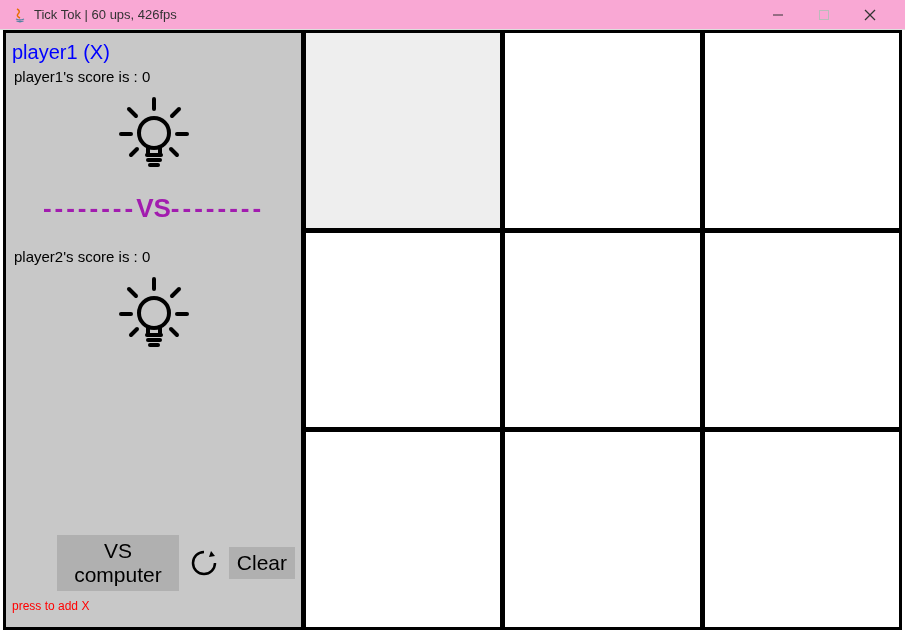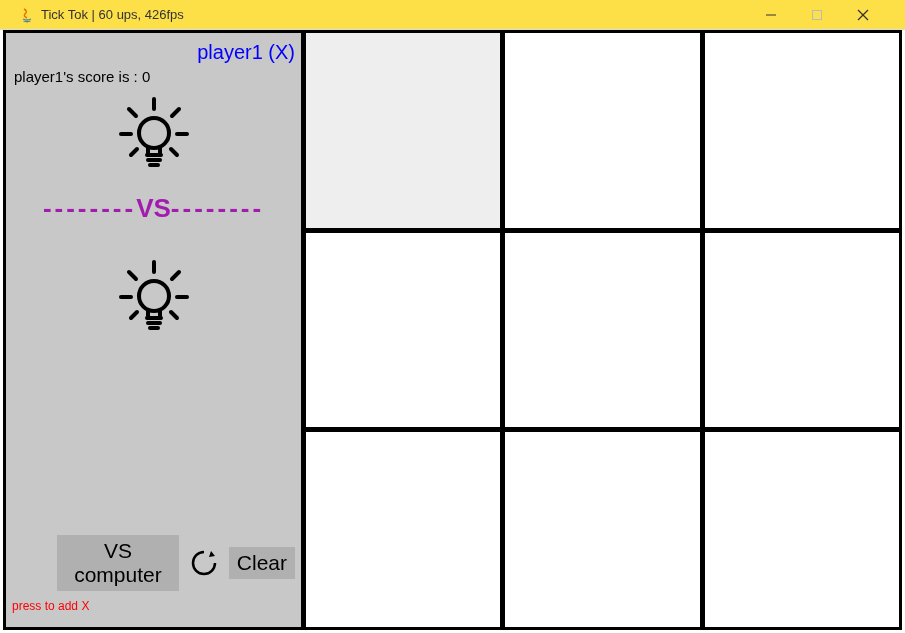--- a/index.html
+++ b/index.html
@@ -7,22 +7,22 @@
     font-family: Arial, sans-serif;
     background: #fff;
     width: 905px;
     height: 633px;
     overflow: hidden;
   }
   .titlebar {
     height: 30px;
     display: flex;
     align-items: center;
-    padding: 0 19px;
-    background: #fde047;
+    padding: 0 12px;
+    background: #f9a8d4;
     border-bottom: 1px solid #ddd;
     font-size: 13px;
     color: #333;
   }
   .titlebar .java-icon {
     width: 16px; height: 16px;
     margin-right: 6px;
     display: inline-flex;
     align-items: center;
     justify-content: center;
@@ -52,21 +52,21 @@
     border-right: 5px solid #000;
     position: relative;
     padding: 8px 6px;
     display: flex;
     flex-direction: column;
   }
   .player-block { text-align: left; }
   .player-title {
     color: #0000ff;
     font-size: 20px;
-    text-align: right;
+    text-align: left;
     margin-bottom: 4px;
   }
   .player-score {
     color: #000;
     font-size: 15px;
     margin-left: 2px;
   }
   .bulb {
     text-align: center;
     margin: 10px 0 8px;
@@ -180,20 +180,21 @@
             <line x1="33" y1="65" x2="45" y2="65"></line>
             <line x1="35" y1="70" x2="43" y2="70"></line>
           </g>
         </svg>
       </div>
     </div>
 
     <div class="vs-divider"><span class="dash">--------</span><span>VS</span><span class="dash">--------</span></div>
 
     <div class="player-block">
+      <div class="player-score">player2's score is : 0</div>
       <div class="bulb">
         <svg width="78" height="78" viewBox="0 0 78 78">
           <g stroke="#000" stroke-width="4" stroke-linecap="round" fill="none">
             <line x1="39" y1="4" x2="39" y2="14"></line>
             <line x1="14" y1="14" x2="21" y2="21"></line>
             <line x1="64" y1="14" x2="57" y2="21"></line>
             <line x1="6" y1="39" x2="16" y2="39"></line>
             <line x1="62" y1="39" x2="72" y2="39"></line>
             <line x1="16" y1="60" x2="22" y2="54"></line>
             <line x1="62" y1="60" x2="56" y2="54"></line>

